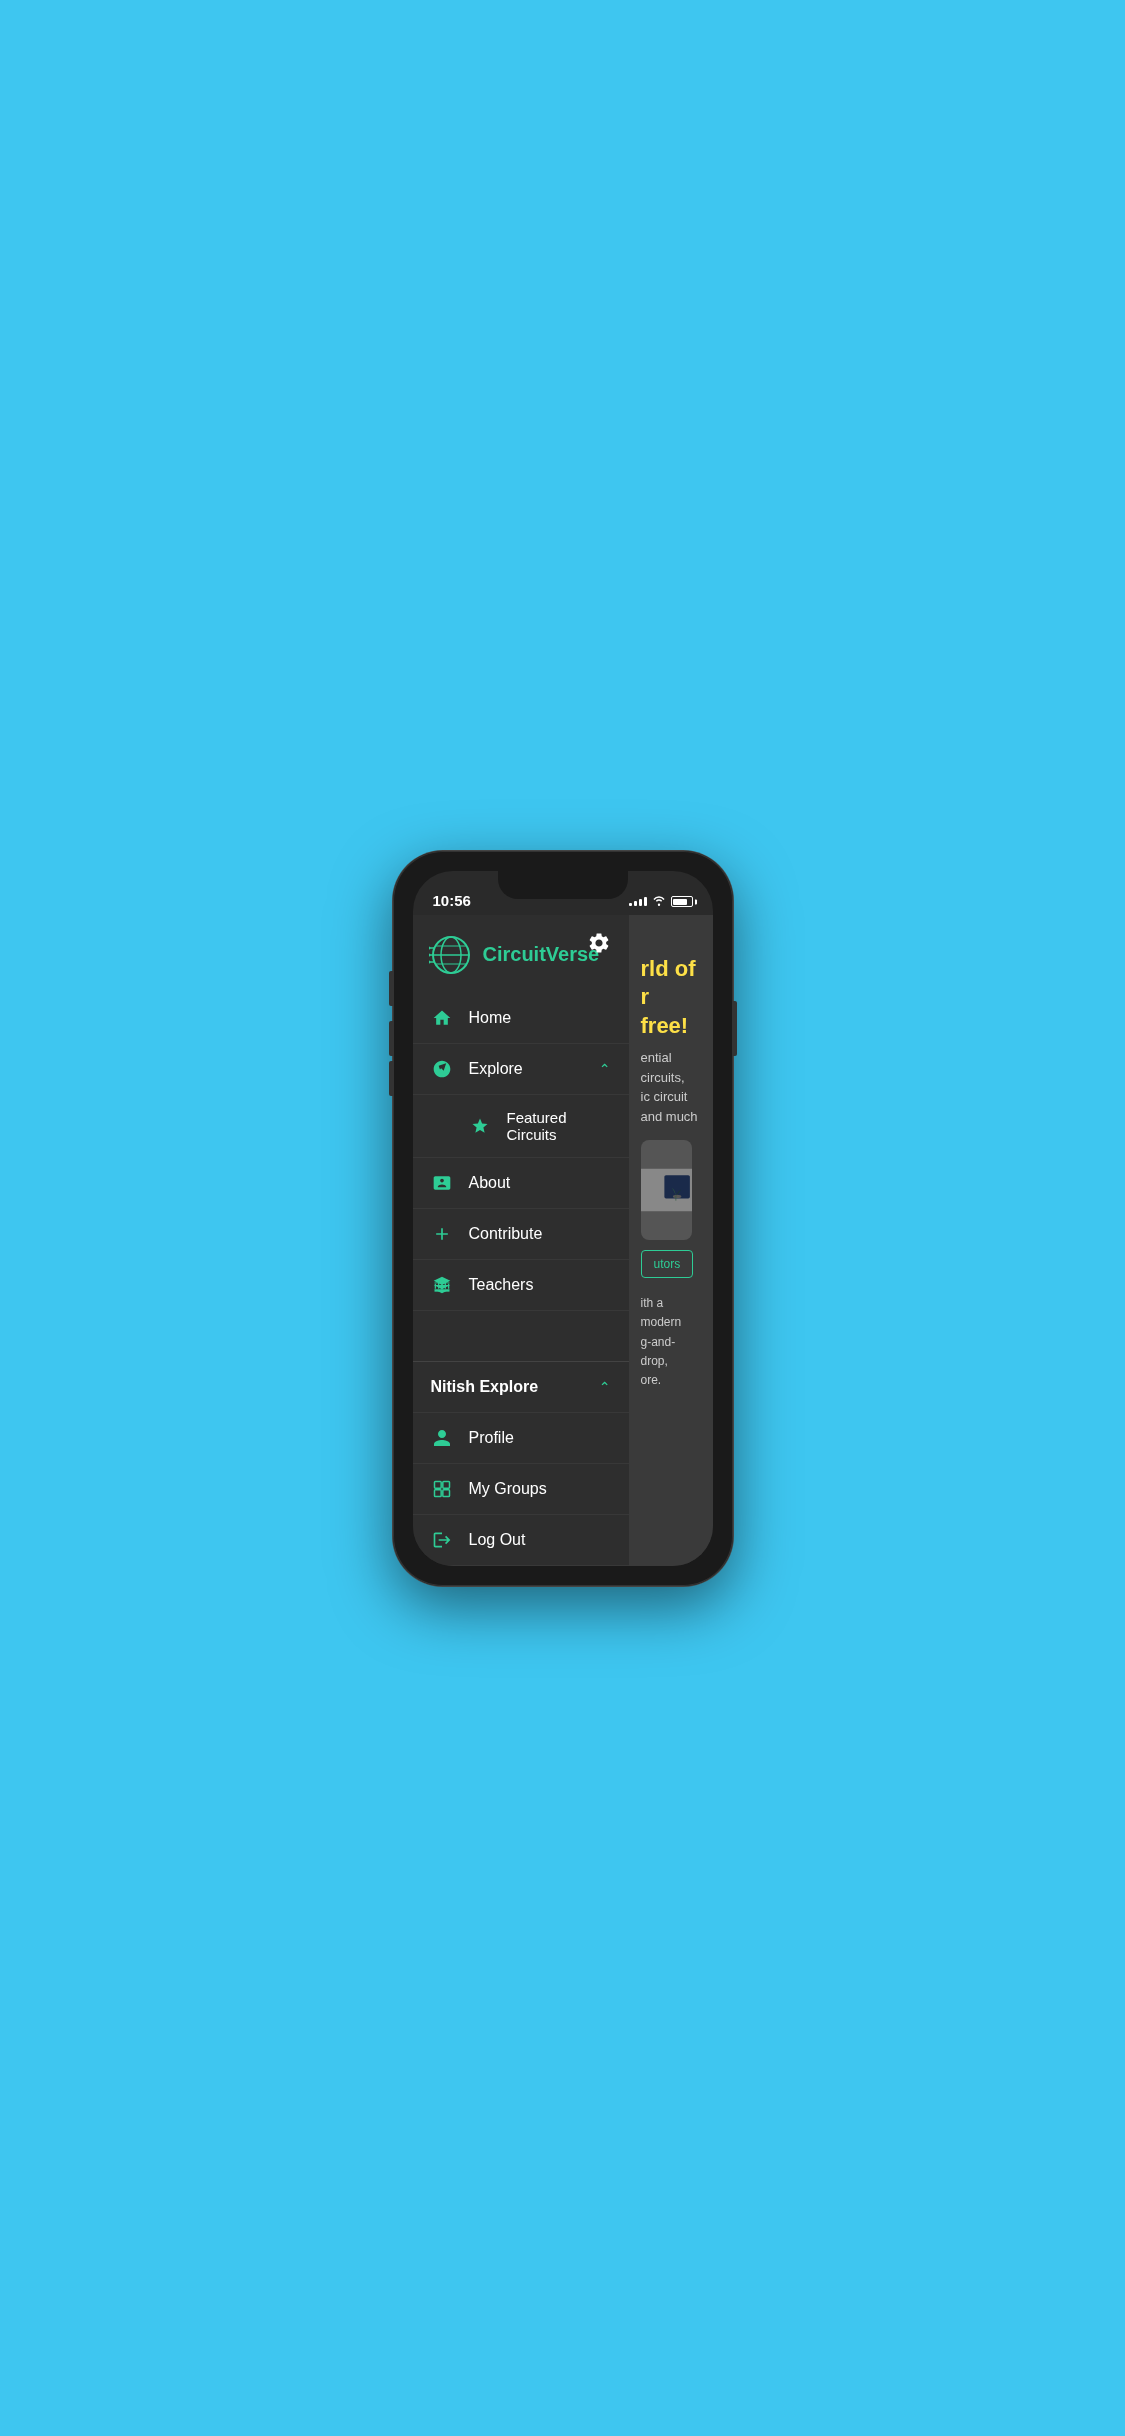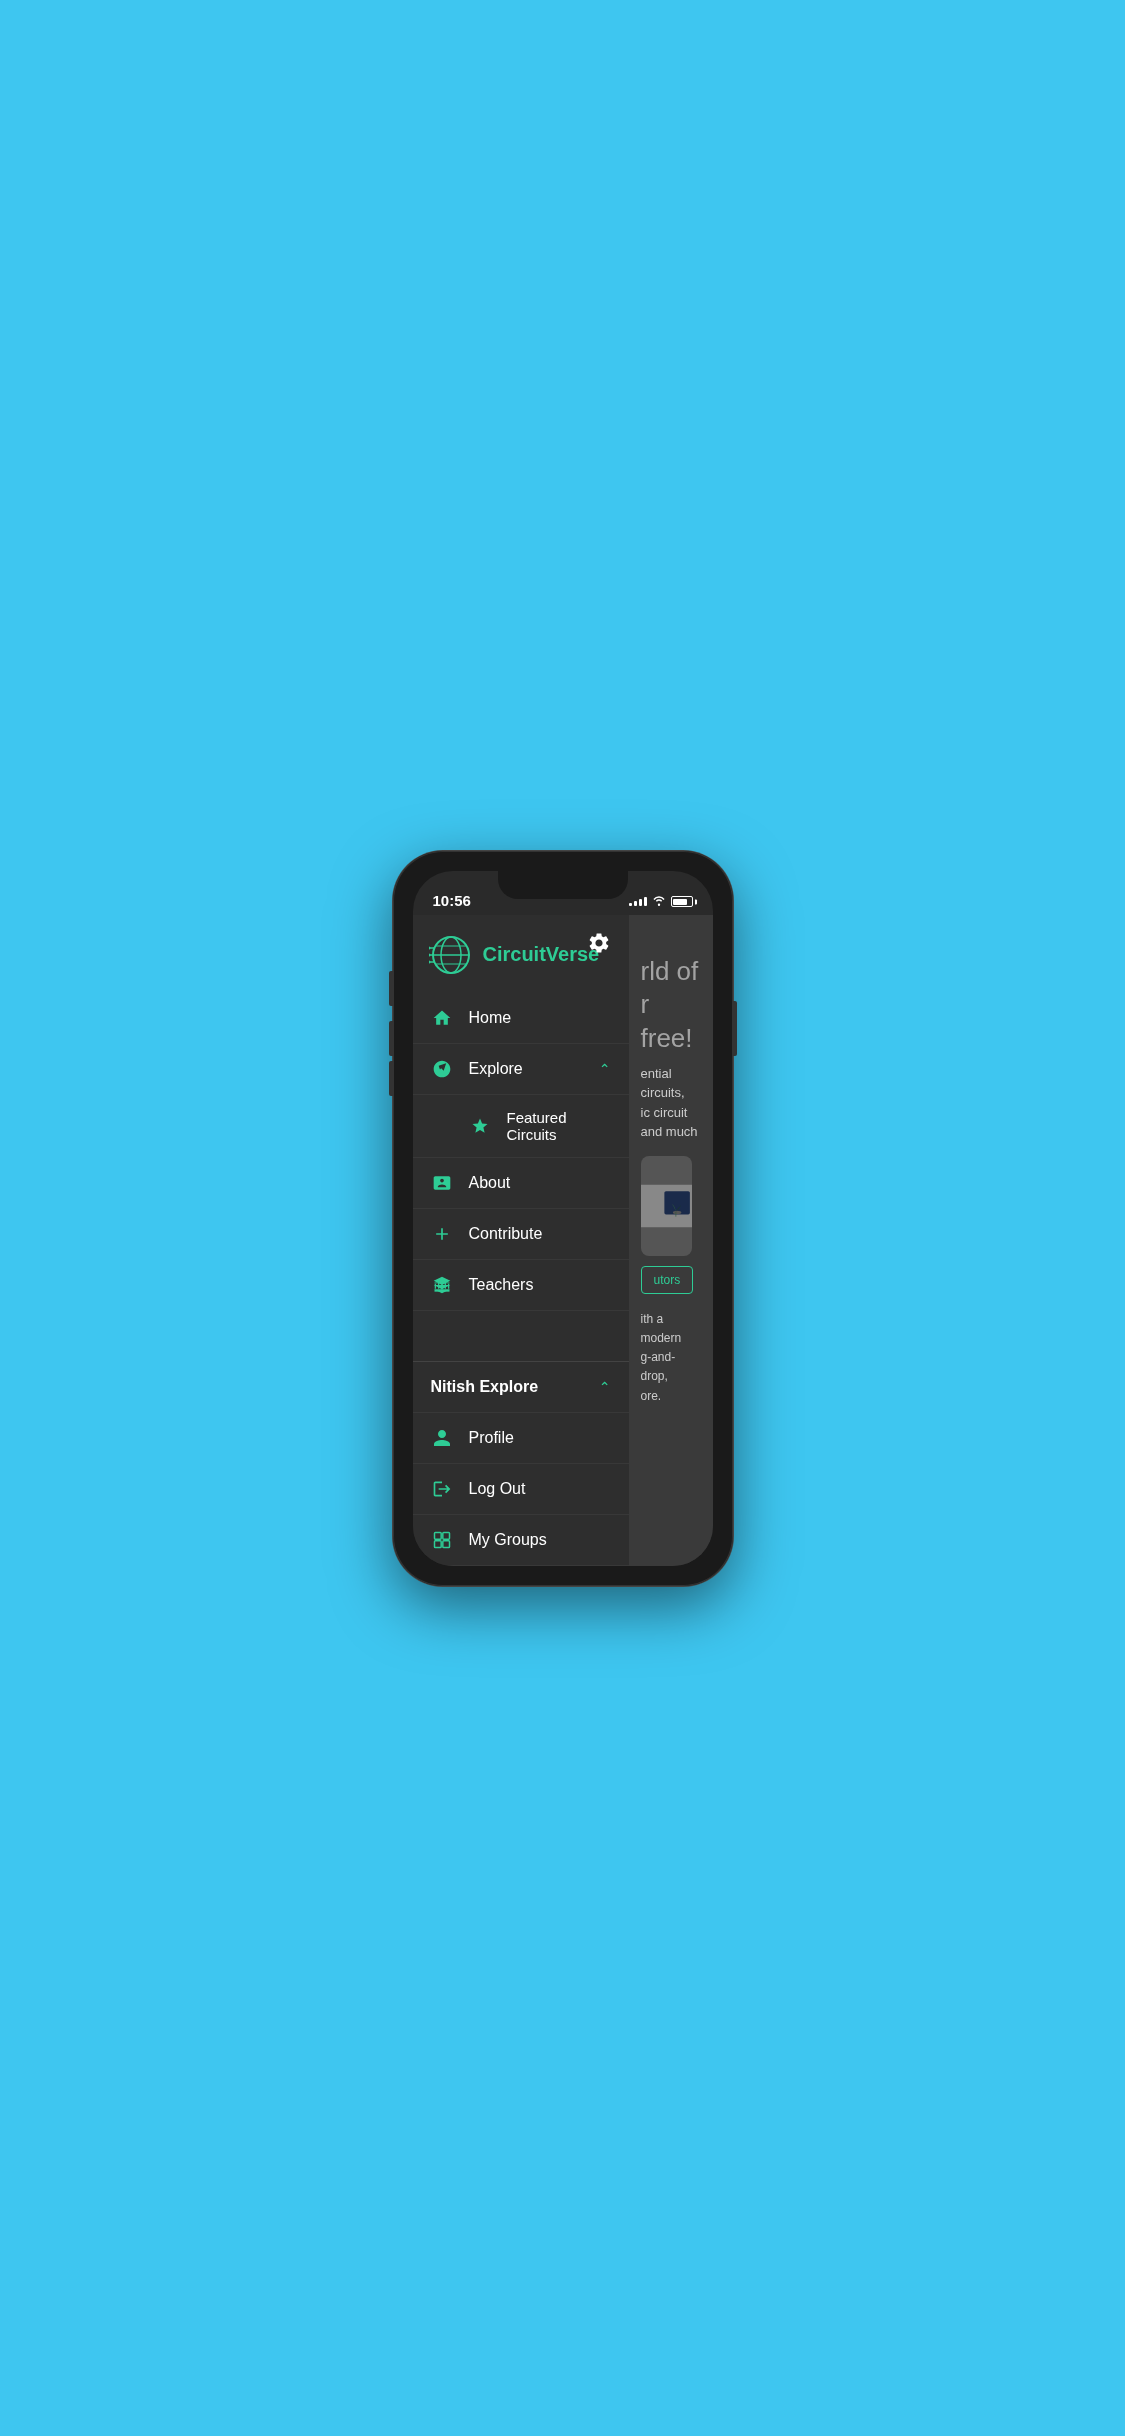--- a/index.html
+++ b/index.html
@@ -284,23 +284,23 @@
       flex: 1;
     }
 
     
     .main-hero-text {
       margin-top: 30px;
       line-height: 1.3;
     }
 
     .hero-line {
-      font-size: 26px;
-      font-weight: 400;
-      color: #a3a3a3;
+      font-size: 22px;
+      font-weight: 700;
+      color: #fde047;
     }
 
     .hero-sub {
       font-size: 13px;
       color: #ccc;
       margin-top: 8px;
       line-height: 1.5;
     }
 
     .circuit-card {
@@ -467,38 +467,38 @@
             <div class="nav-icon">
               <svg width="20" height="20" viewBox="0 0 24 24" fill="#2ecc95">
                 <path d="M12 12c2.7 0 4.8-2.1 4.8-4.8S14.7 2.4 12 2.4 7.2 4.5 7.2 7.2 9.3 12 12 12zm0 2.4c-3.2 0-9.6 1.6-9.6 4.8v2.4h19.2v-2.4c0-3.2-6.4-4.8-9.6-4.8z"></path>
               </svg>
             </div>
             <span class="nav-label">Profile</span>
           </div>
 
           <div class="nav-item">
             <div class="nav-icon">
-              <svg width="20" height="20" viewBox="0 0 24 24" fill="#2ecc95">
-                <path d="M17 7l-1.41 1.41L18.17 11H8v2h10.17l-2.58 2.58L17 17l5-5-5-5zM4 5h8V3H4c-1.1 0-2 .9-2 2v14c0 1.1.9 2 2 2h8v-2H4V5z"></path>
-              </svg>
-            </div>
-            <span class="nav-label">Log Out</span>
-          </div>
-
-          <div class="nav-item">
-            <div class="nav-icon">
               <svg width="20" height="20" viewBox="0 0 24 24" fill="none" stroke="#2ecc95" stroke-width="1.8">
                 <rect x="3" y="3" width="8" height="8" rx="1"></rect>
                 <rect x="13" y="3" width="8" height="8" rx="1"></rect>
                 <rect x="3" y="13" width="8" height="8" rx="1"></rect>
                 <rect x="13" y="13" width="8" height="8" rx="1"></rect>
               </svg>
             </div>
             <span class="nav-label">My Groups</span>
           </div>
+
+          <div class="nav-item">
+            <div class="nav-icon">
+              <svg width="20" height="20" viewBox="0 0 24 24" fill="#2ecc95">
+                <path d="M17 7l-1.41 1.41L18.17 11H8v2h10.17l-2.58 2.58L17 17l5-5-5-5zM4 5h8V3H4c-1.1 0-2 .9-2 2v14c0 1.1.9 2 2 2h8v-2H4V5z"></path>
+              </svg>
+            </div>
+            <span class="nav-label">Log Out</span>
+          </div>
         </div>
 
       </div>
 
       <div class="main-content">
         <div class="main-content-inner">
           <div class="main-hero-text">
             <div class="hero-line">rld of</div>
             <div class="hero-line">r free!</div>
           </div>

